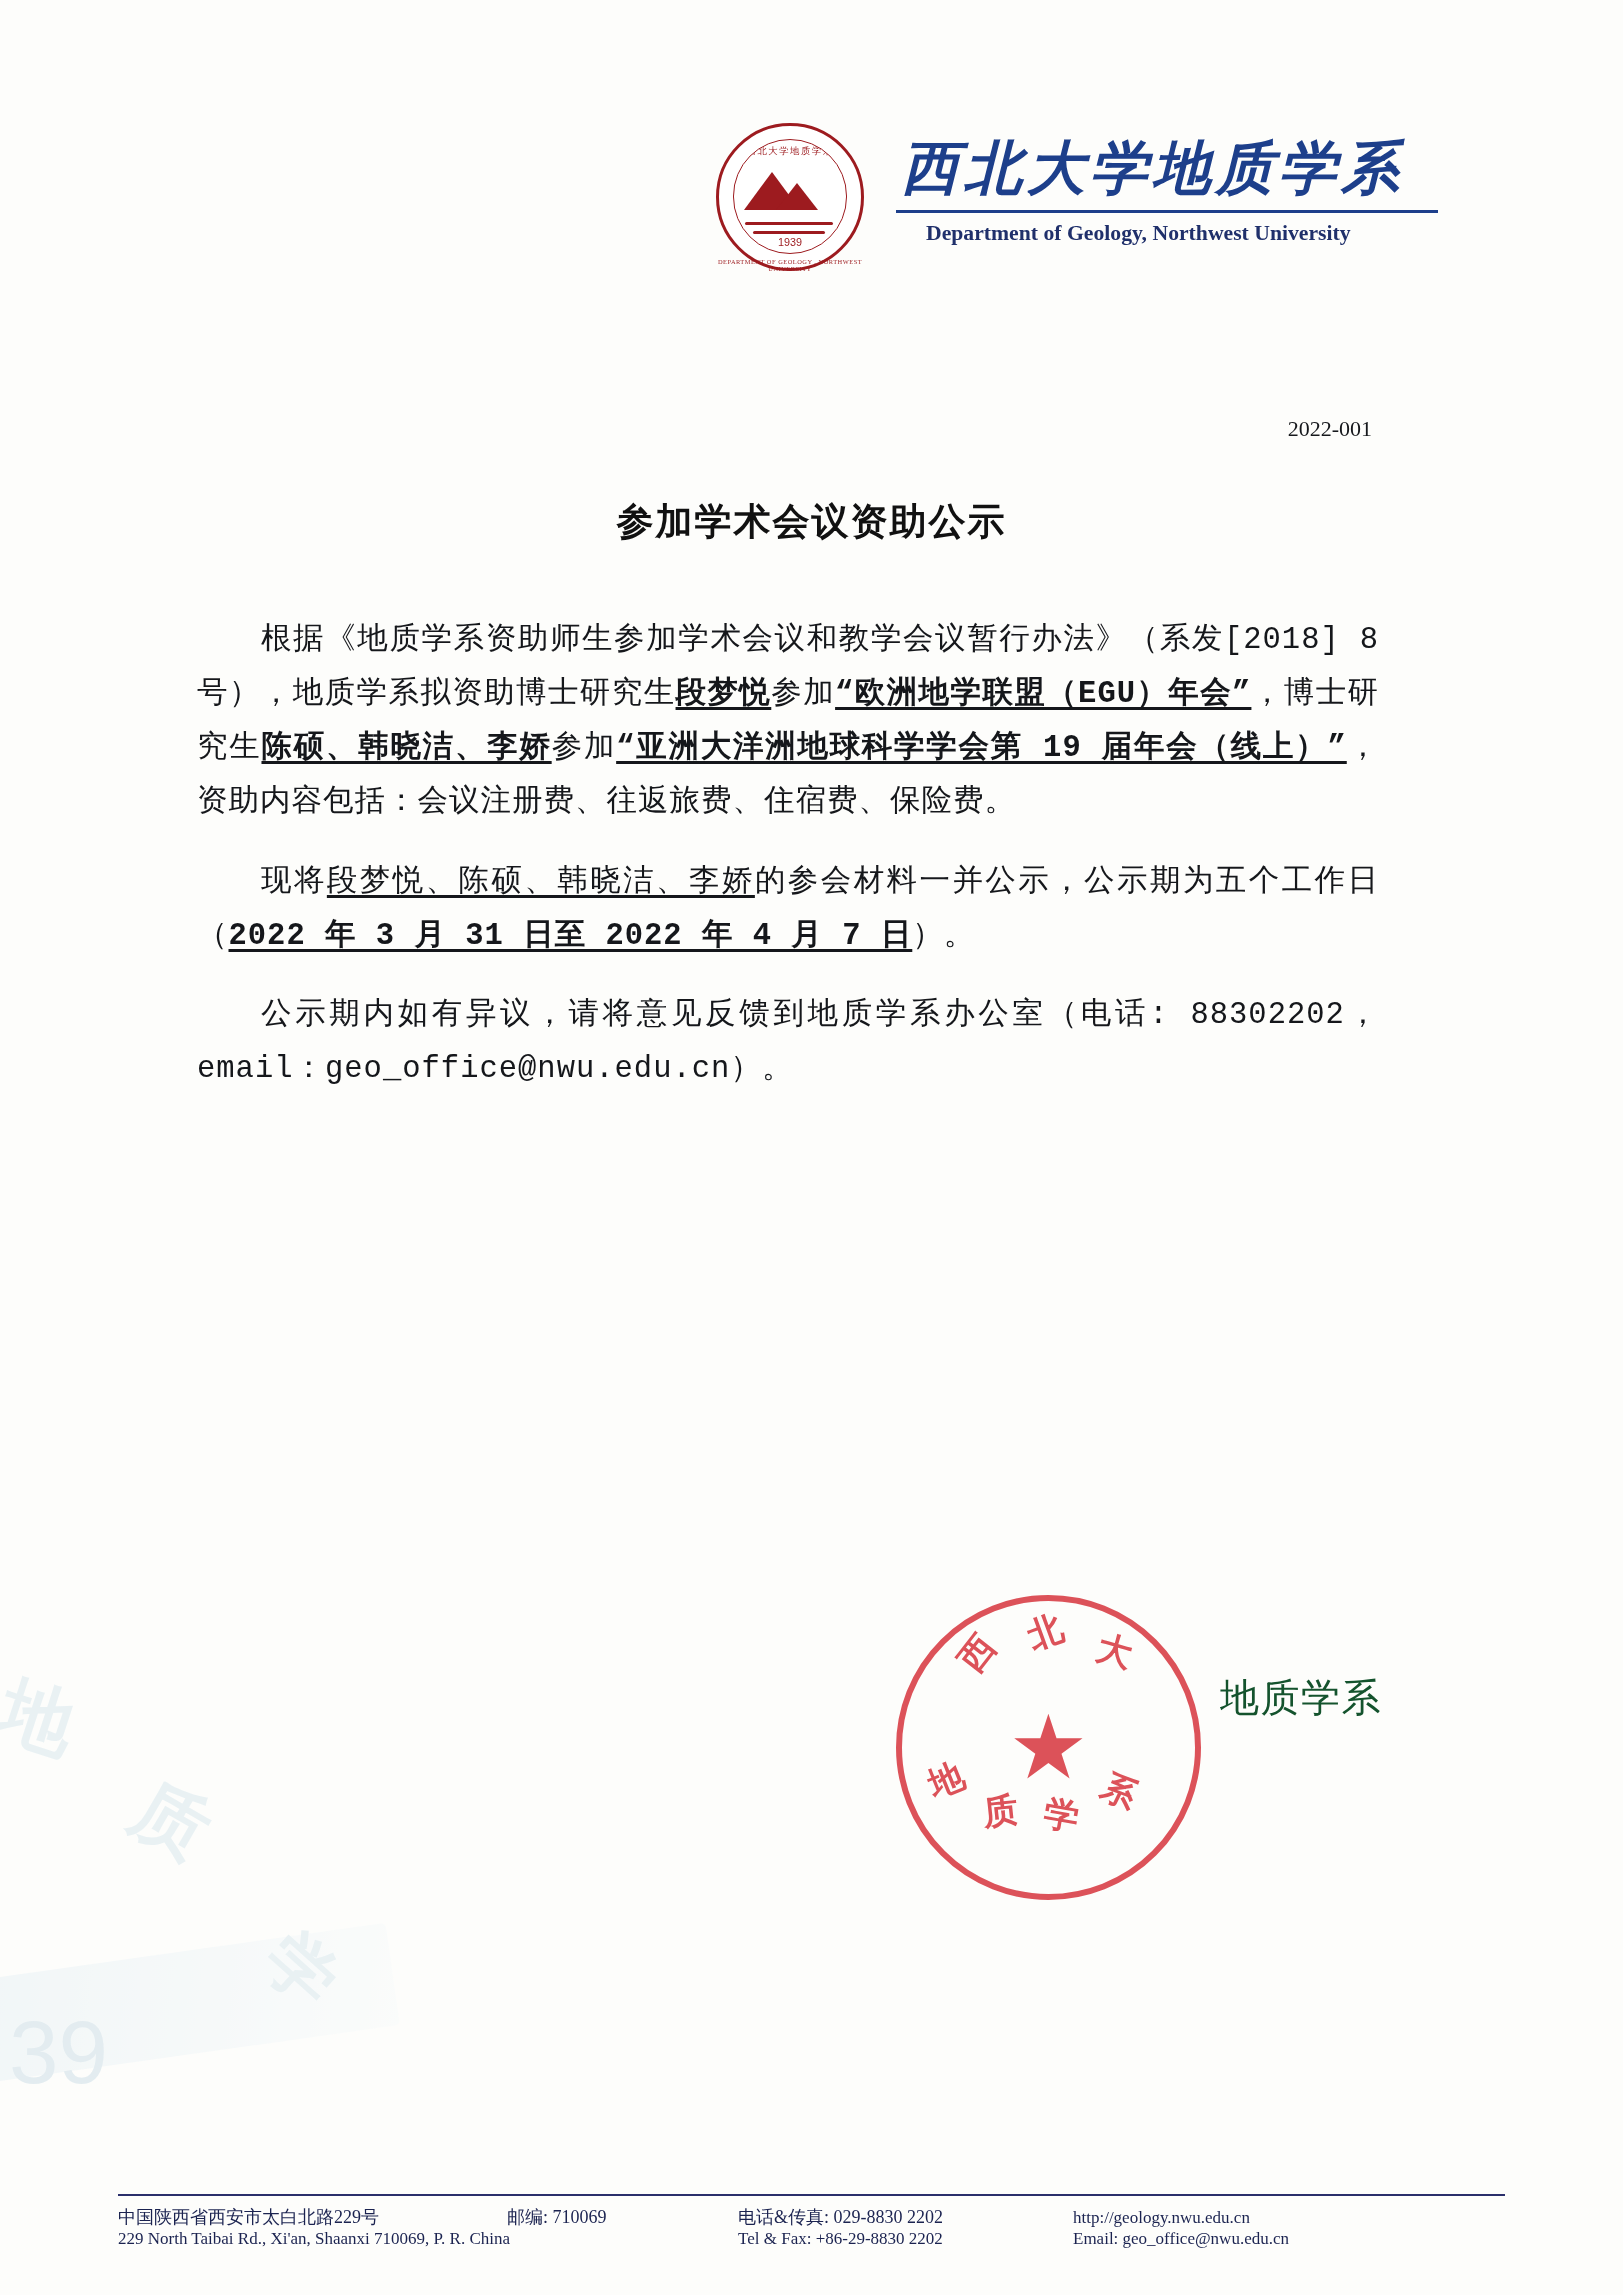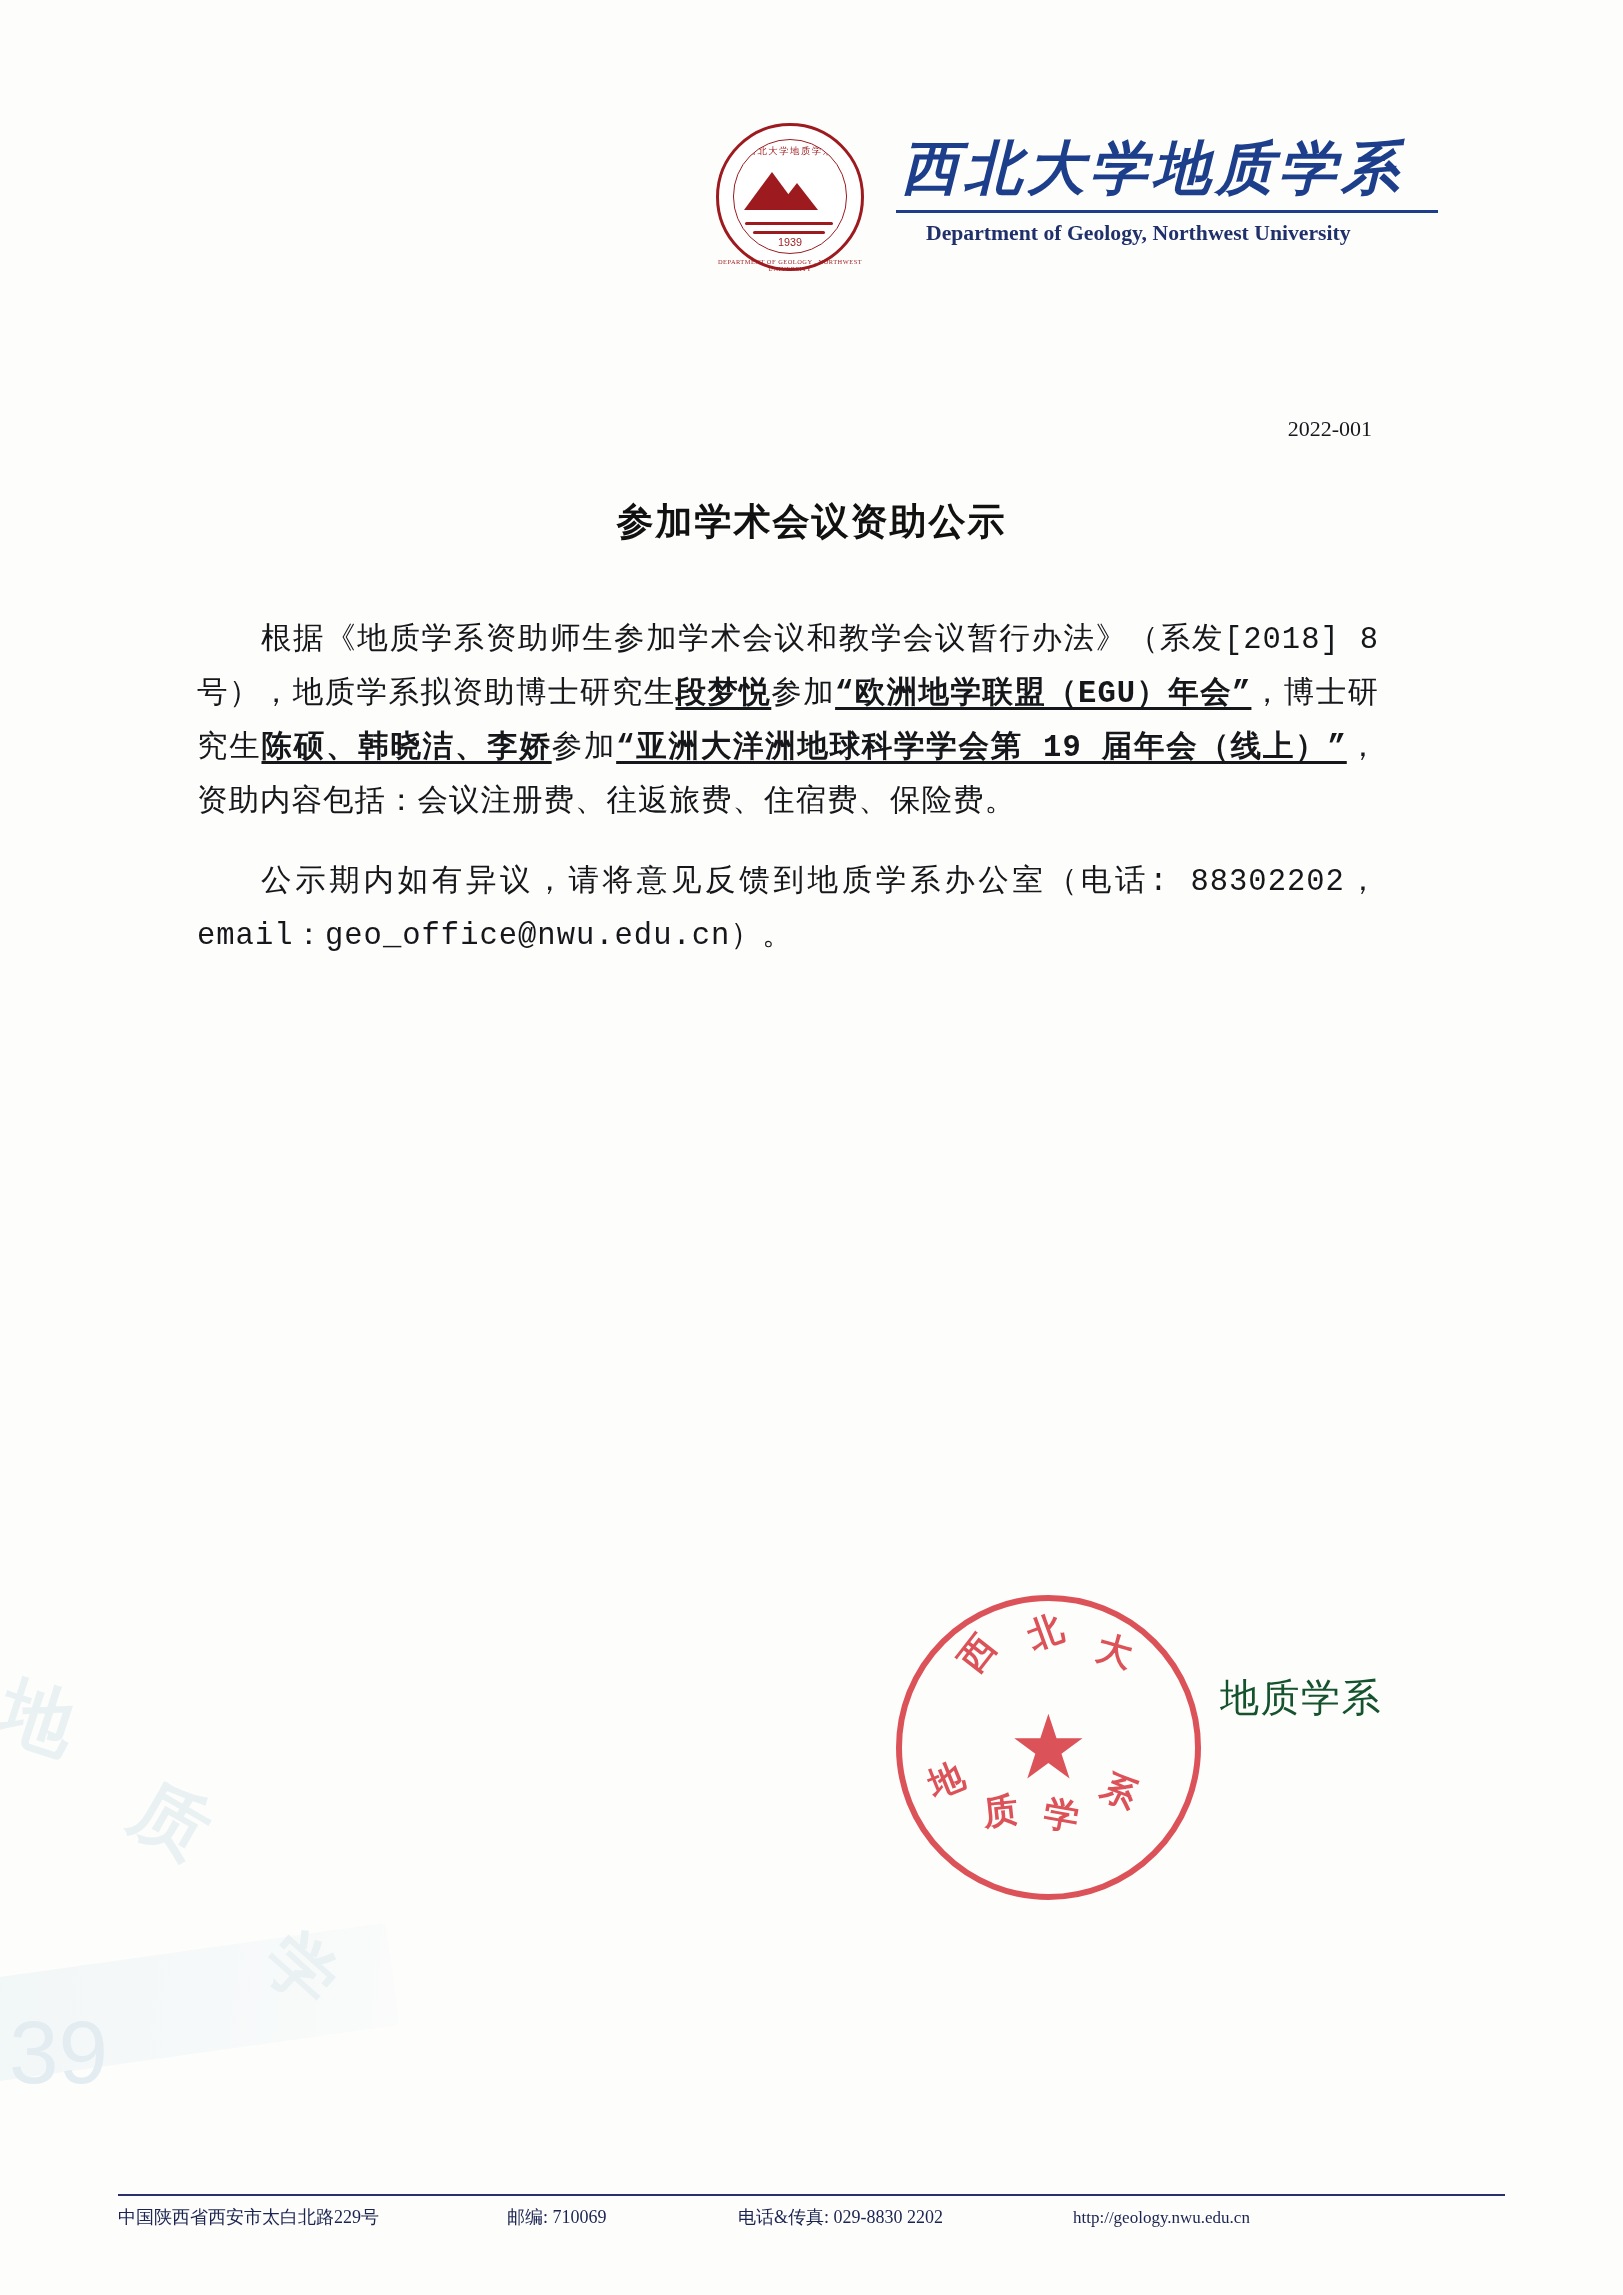--- a/index.html
+++ b/index.html
@@ -344,20 +344,23 @@
   <div class="doc-no">2022-001</div>
 
   <div class="doc-title">参加学术会议资助公示</div>
 
   <div class="body-area">
 
     <p class="para">
       <span>根据《地质学系资助师生参加学术会议和教学会议暂行办法》（系发[2018] 8 号），地质学系拟资助博士研究生</span><span class="u b">段梦悦</span><span>参加</span><span class="u b">“欧洲地学联盟（EGU）年会”</span><span>，博士研究生</span><span class="u b">陈硕、韩晓洁、李娇</span><span>参加</span><span class="u b">“亚洲大洋洲地球科学学会第 19 届年会（线上）”</span><span>，资助内容包括：会议注册费、往返旅费、住宿费、保险费。</span>
     </p>
 
+    <p class="para">
+      <span>现将</span><span class="u">段梦悦、陈硕、韩晓洁、李娇</span><span>的参会材料一并公示，公示期为五个工作日（</span><span class="u b">2022 年 3 月 31 日至 2022 年 4 月 7 日</span><span>）。</span>
+    </p>
 
     <p class="para">公示期内如有异议，请将意见反馈到地质学系办公室（电话: 88302202，email：geo_office@nwu.edu.cn）。</p>
   </div>
 
   <div class="seal">
     <div class="seal-ring"></div>
     <div class="seal-star">★</div>
     <div class="seal-char sc1">西</div>
     <div class="seal-char sc2">北</div>
     <div class="seal-char sc3">大</div>
@@ -372,16 +375,21 @@
   </div>
 
   <div class="footer-rule"></div>
   <div class="footer">
     <div class="footer-row">
       <div class="f-cn fc-addr">中国陕西省西安市太白北路229号</div>
       <div class="f-cn fc-zip">邮编: 710069</div>
       <div class="f-cn fc-tel">电话&amp;传真: 029-8830 2202</div>
       <div class="f-en fc-web">http://geology.nwu.edu.cn</div>
     </div>
+    <div class="footer-row">
+      <div class="f-en" style="width:620px">229 North Taibai Rd., Xi'an, Shaanxi 710069, P. R. China</div>
+      <div class="f-en fc-tel">Tel &amp; Fax: +86-29-8830 2202</div>
+      <div class="f-en fc-web">Email: geo_office@nwu.edu.cn</div>
+    </div>
   </div>
 
 </div>
 
 
 </body></html>

